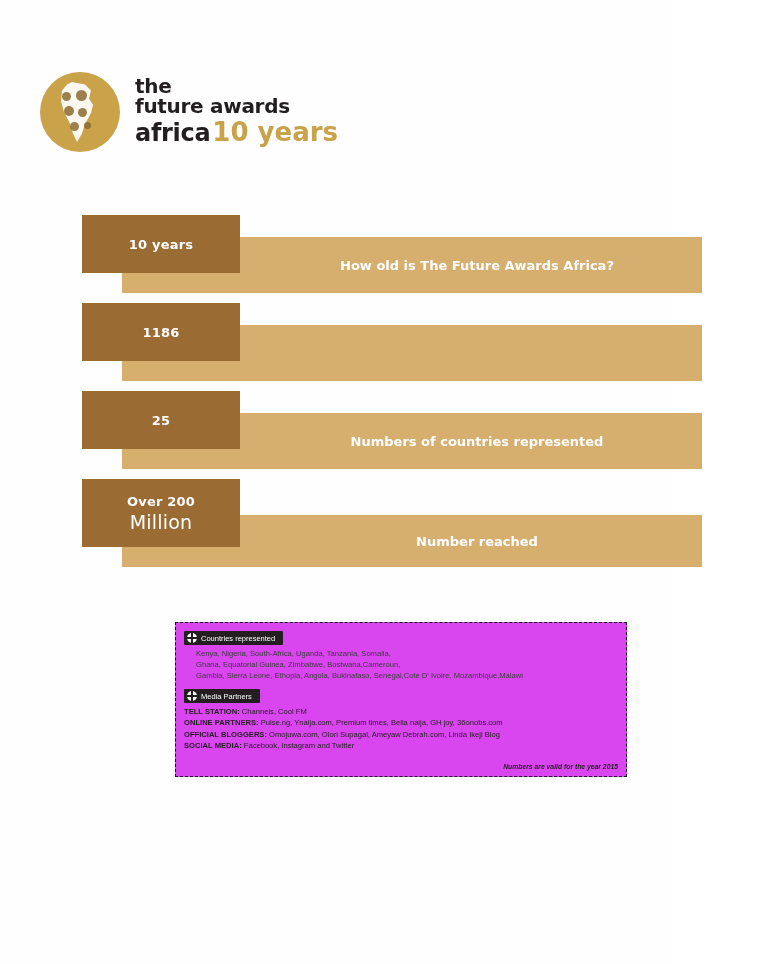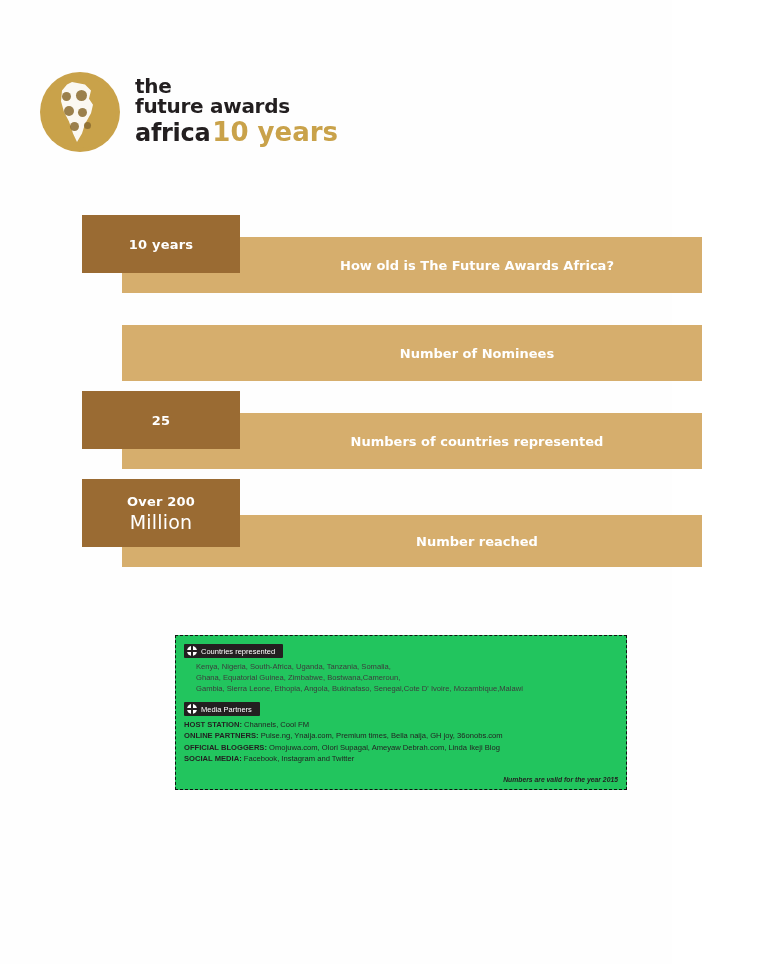--- a/index.html
+++ b/index.html
@@ -153,25 +153,25 @@
   .bar-group.g1 .bar-dark { height: 58px; }
   .bar-group.g4 { height: 96px; }
   .bar-group.g4 .bar-dark { height: 68px; }
   .bar-group.g4 .bar-light { top: 36px; height: 52px; }
   .bar-group.g4 .bar-label { top: 36px; height: 52px; }
 
   
   .footer-box {
     position: absolute;
     left: 175px;
-    top: 635px;
+    top: 622px;
     width: 452px;
     height: 155px;
     border: 1px dashed #111;
-    background: #22c55e;
+    background: #d946ef;
     box-sizing: border-box;
     padding: 6px 8px 6px 8px;
   }
   .tag {
     display: inline-flex;
     align-items: center;
     background: #231f20;
     color: #ffffff;
     font-size: 7.5px;
     padding: 2px 8px 2px 3px;
@@ -258,21 +258,23 @@
     <div class="bar-group g1">
       <div class="bar-light"></div>
       <div class="bar-dark">
         <span class="bar-value">10 years</span>
       </div>
       <div class="bar-label">How old is The Future Awards Africa?</div>
     </div>
 
     <div class="bar-group g2">
       <div class="bar-light"></div>
-      <div class="bar-label">Number of Nominees</div>
+      <div class="bar-dark">
+        <span class="bar-value">1186</span>
+      </div>
     </div>
 
     <div class="bar-group g3">
       <div class="bar-light"></div>
       <div class="bar-dark">
         <span class="bar-value">25</span>
       </div>
       <div class="bar-label">Numbers of countries represented</div>
     </div>
 
@@ -300,21 +302,21 @@
       <div>Gambia, Sierra Leone, Ethopia, Angola, Bukinafaso, Senegal,Cote D' Ivoire, Mozambique,Malawi</div>
     </div>
 
     <div class="tag">
       <span class="globe"></span>
       <span>Media Partners</span>
     </div>
 
     <div class="partners-lines">
       <div>
-        <span class="k">HOST STATION:</span><span> Channels, Cool FM</span>
+        <span class="k">TELL STATION:</span><span> Channels, Cool FM</span>
       </div>
       <div>
         <span class="k">ONLINE PARTNERS:</span><span> Pulse.ng, Ynaija.com, Premium times, Bella naija, GH joy, 36onobs.com</span>
       </div>
       <div>
         <span class="k">OFFICIAL BLOGGERS:</span><span> Omojuwa.com, Olori Supagal, Ameyaw Debrah.com, Linda Ikeji Blog</span>
       </div>
       <div>
         <span class="k">SOCIAL MEDIA:</span><span> Facebook, Instagram and Twitter</span>
       </div>

